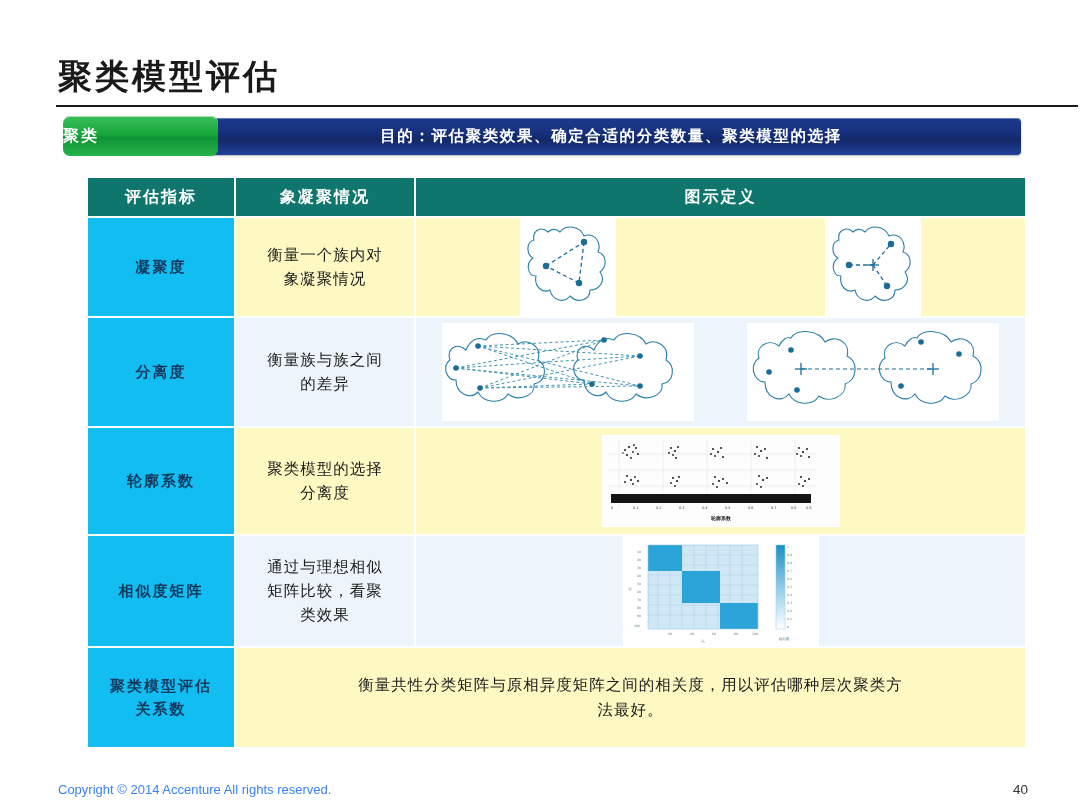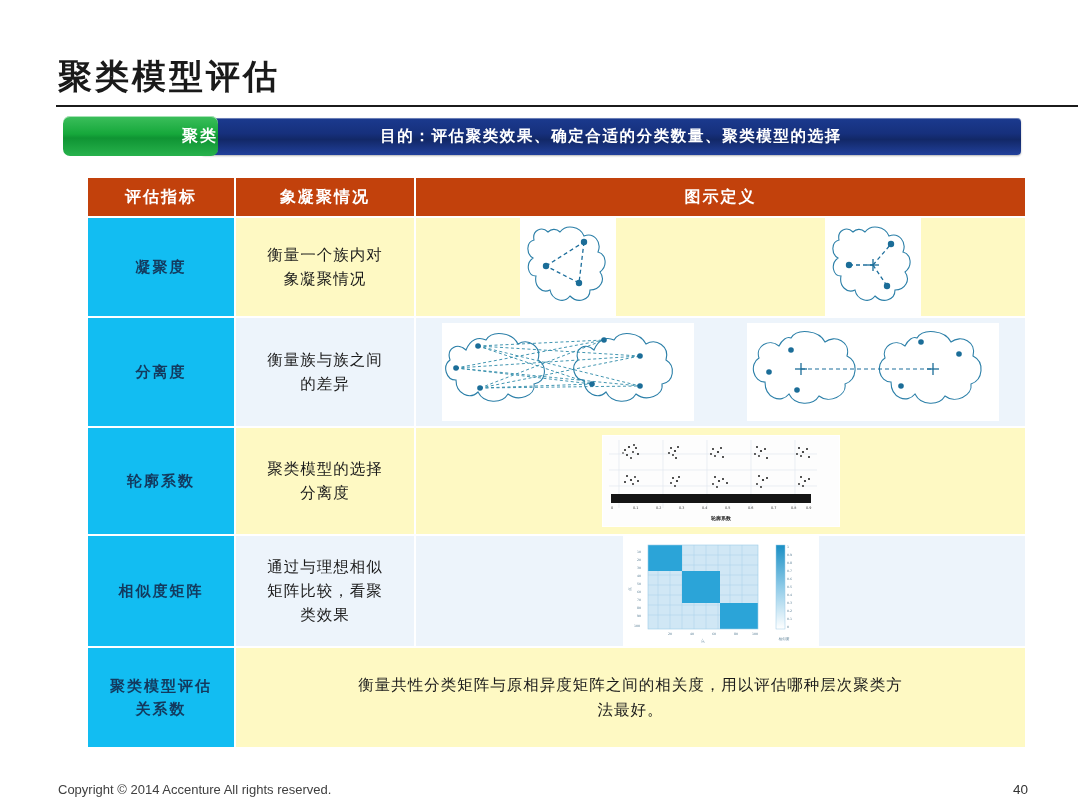--- a/index.html
+++ b/index.html
@@ -47,21 +47,21 @@
     position: absolute;
     left: 0;
     top: 0;
     width: 155px;
     height: 40px;
     border-radius: 7px;
     background: linear-gradient(to bottom, #3cbf5c 0%, #16a83b 45%, #0f9433 55%, #27b24c 100%);
     box-shadow: inset 0 1px 0 rgba(255,255,255,.55);
     display: flex;
     align-items: center;
-    justify-content: flex-end;
+    justify-content: flex-start;
     z-index: 2;
   }
   .tag-pill span {
     color: #ffffff;
     font-size: 16px;
     font-weight: 700;
     letter-spacing: 2px;
   }
   .banner-bar {
     position: absolute;
@@ -90,21 +90,21 @@
     top: 178px;
     width: 937px;
     border-collapse: collapse;
     table-layout: fixed;
   }
   .eval-table col.c-metric { width: 147px; }
   .eval-table col.c-formula { width: 180px; }
   .eval-table col.c-figure { width: 610px; }
 
   .eval-table th {
-    background: #c2410c;
+    background: #0f766e;
     color: #ffffff;
     font-size: 16px;
     font-weight: 700;
     letter-spacing: 2px;
     height: 36px;
     border-right: 2px solid #ffffff;
     border-bottom: 2px solid #ffffff;
   }
   .eval-table th:last-child { border-right: none; }
 
@@ -177,21 +177,21 @@
   .card-b { width: 252px; height: 98px; }
   .card-silhouette { width: 238px; height: 92px; }
   .card-matrix { width: 196px; height: 110px; }
 
   
   .footer-copy {
     position: absolute;
     left: 58px;
     top: 782px;
     font-size: 13px;
-    color: #404040;
+    color: #3b82f6;
     font-family: "Liberation Sans", "DejaVu Sans", sans-serif;
   }
   .footer-page {
     position: absolute;
     left: 1013px;
     top: 782px;
     font-size: 13.5px;
     color: #333333;
     font-family: "Liberation Sans", "DejaVu Sans", sans-serif;
   }

